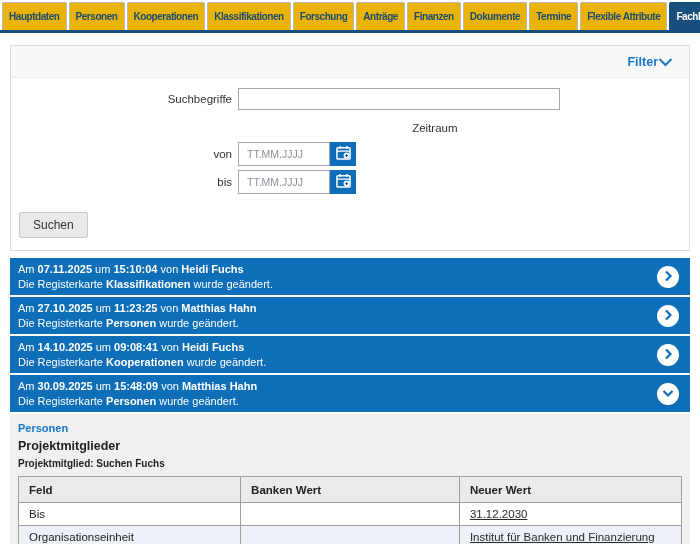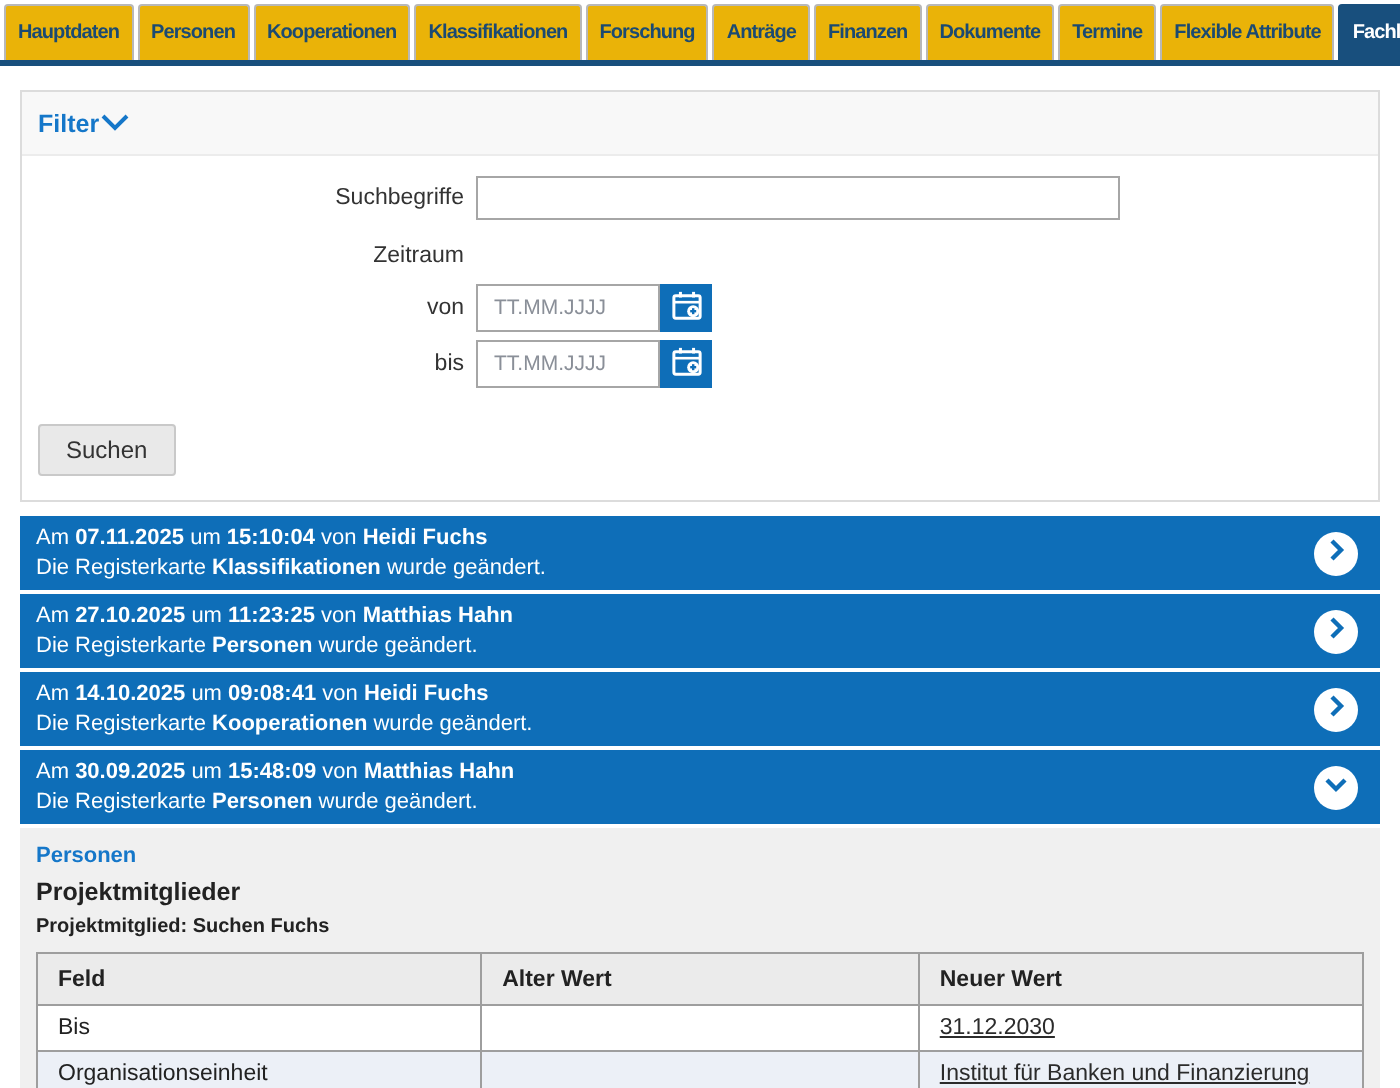--- a/index.html
+++ b/index.html
@@ -19,42 +19,42 @@
     border-radius: 2px 2px 0 0; cursor: pointer; flex: 0 0 auto;
   }
   .tab.active { background: #184f7d; border-color: #184f7d; color: #fff; }
   .tab-underline { height: 3px; background: #184f7d; }
   
   .content { padding: 0 10px; }
   
   .filter-panel { border: 1px solid #dcdcdc; margin-top: 12px; background: #fff; }
   .filter-header {
     height: 32px; background: #f8f8f8; border-bottom: 1px solid #ececec;
-    display: flex; align-items: center; justify-content: flex-start;
+    display: flex; align-items: center; justify-content: flex-end;
     padding: 0 16px 0 8px; cursor: pointer;
   }
   .filter-title { color: #1577c9; font-size: 12.5px; font-weight: 700; }
   .filter-body { padding-top: 10px; }
   .frow { display: flex; align-items: center; margin-bottom: 4px; }
   .flabel { width: 227px; text-align: right; padding-right: 6px; font-size: 11.5px; color: #333; flex: 0 0 auto; }
   .text-input {
     width: 322px; height: 22px; border: 1px solid #a6a6a6; background: #fff;
     font-size: 11px; padding: 0 6px; font-family: "Liberation Sans", sans-serif;
   }
   .date-input {
     width: 92px; height: 24px; border: 1px solid #a6a6a6; background: #fff;
     font-size: 10.5px; padding: 0 8px; color: #444;
     font-family: "Liberation Sans", sans-serif;
   }
   .date-input::placeholder, .text-input::placeholder { color: #8a8f98; }
   .cal-btn {
     width: 26px; height: 24px; background: #0e6eb8; border: 1px solid #0e6eb8;
     display: flex; align-items: center; justify-content: center; cursor: pointer; flex: 0 0 auto;
   }
-  .zeitraum-row { margin: 12px 0 8px; }
+  .zeitraum-row { margin: 12px 0 8px; justify-content: center; }
   .search-btn {
     margin: 14px 0 12px 8px; padding: 5px 13px;
     background: #e9e9e9; border: 1px solid #c9c9c9; border-radius: 2px;
     font-size: 12px; color: #333; cursor: pointer;
     font-family: "Liberation Sans", sans-serif;
   }
   
   .entries { margin-top: 7px; }
   .entry {
     position: relative; height: 37px; background: #0e6eb8; margin-bottom: 2px;
@@ -217,21 +217,21 @@
 
     <table class="changes">
       <colgroup>
           <col class="c1">
           <col class="c2">
           <col class="c3">
         </colgroup>
       <thead>
         <tr>
           <th>Feld</th>
-          <th>Alter Wert</th>
+          <th>Banken Wert</th>
           <th>Neuer Wert</th>
         </tr>
       </thead>
       <tbody>
         <tr>
           <td>Bis</td>
           <td></td>
           <td><a class="val-link">31.12.2030</a></td>
         </tr>
         <tr>

